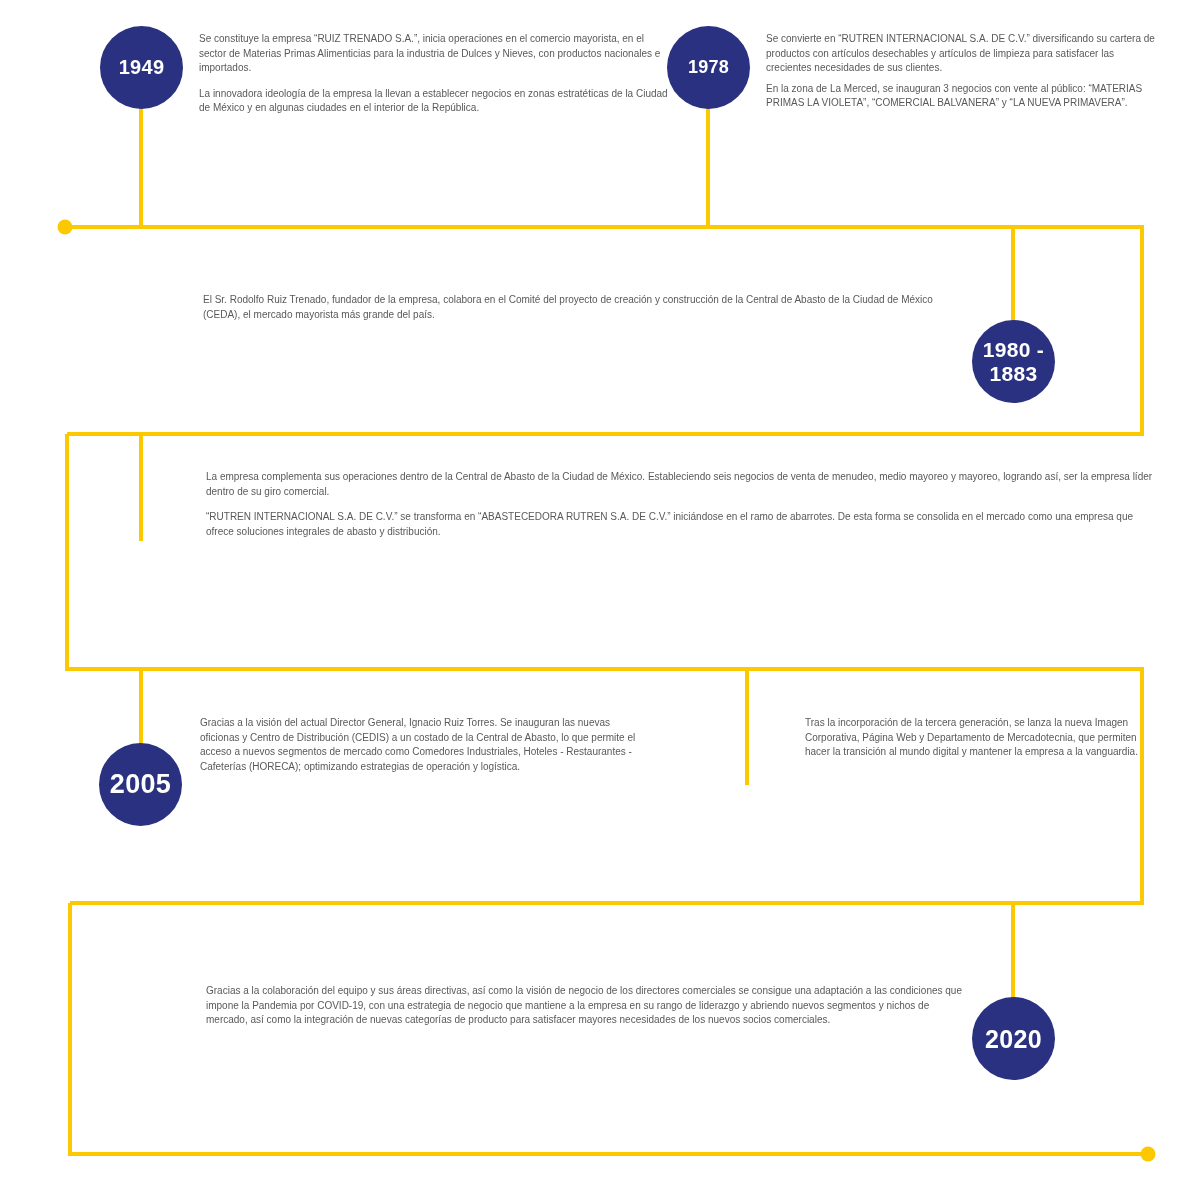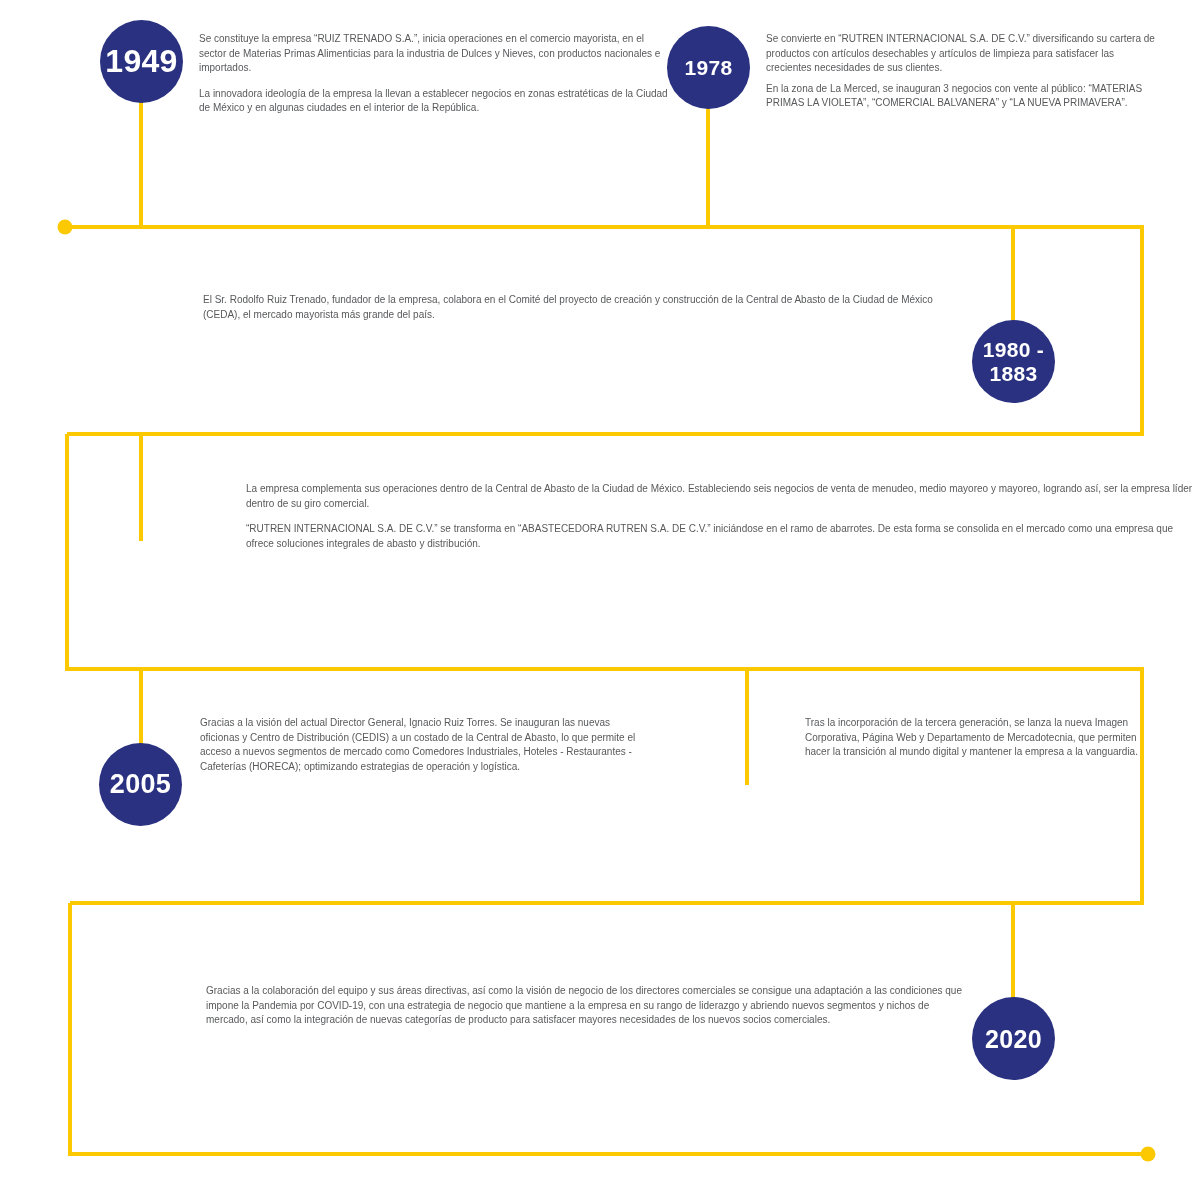--- a/index.html
+++ b/index.html
@@ -39,22 +39,22 @@
     font-weight: bold;
     letter-spacing: 0.3px;
     box-sizing: border-box;
     z-index: 3;
   }
   .year-marker .year-label {
     display: block;
     line-height: 1.12;
     white-space: pre-line;
   }
-  .marker-1949 { left: 100px; top: 20px;   width: 83px; height: 83px; font-size: 32px; }
-  .marker-1978 { left: 667px; top: 26px;   width: 83px; height: 83px; font-size: 21px; }
+  .marker-1949 { left: 100px; top: 26px;   width: 83px; height: 83px; font-size: 20px; }
+  .marker-1978 { left: 667px; top: 26px;   width: 83px; height: 83px; font-size: 18px; }
   .marker-1980 { left: 972px; top: 320px;  width: 83px; height: 83px; font-size: 21px; }
   .marker-1983 { left: 99px;  top: 500px;  width: 83px; height: 83px; font-size: 25px; }
   .marker-2005 { left: 99px;  top: 743px;  width: 83px; height: 83px; font-size: 27px; }
   .marker-2016 { left: 705px; top: 743px;  width: 83px; height: 83px; font-size: 25px; }
   .marker-2020 { left: 972px; top: 997px;  width: 83px; height: 83px; font-size: 25px; }
 
   
   .entry-text {
     position: absolute;
     color: #58595b;
@@ -68,21 +68,21 @@
   .entry-text p + p {
     margin-top: 1.05em;
   }
   .entry-text.tight p + p {
     margin-top: 0.55em;
   }
 
   .text-1949 { left: 199px; top: 32px;  width: 470px; }
   .text-1978 { left: 766px; top: 32px;  width: 390px; }
   .text-1980 { left: 203px; top: 293px; width: 760px; }
-  .text-1983 { left: 206px; top: 482px; width: 950px; margin-left: 40px; }
+  .text-1983 { left: 206px; top: 470px; width: 950px; }
   .text-2005 { left: 200px; top: 716px; width: 440px; }
   .text-2016 { left: 805px; top: 716px; width: 350px; }
   .text-2020 { left: 206px; top: 984px; width: 760px; }
 </style>
 </head>
 <body>
 
 <div id="timeline-root">
 
   <svg id="connector-svg" viewBox="0 0 1200 1186">

